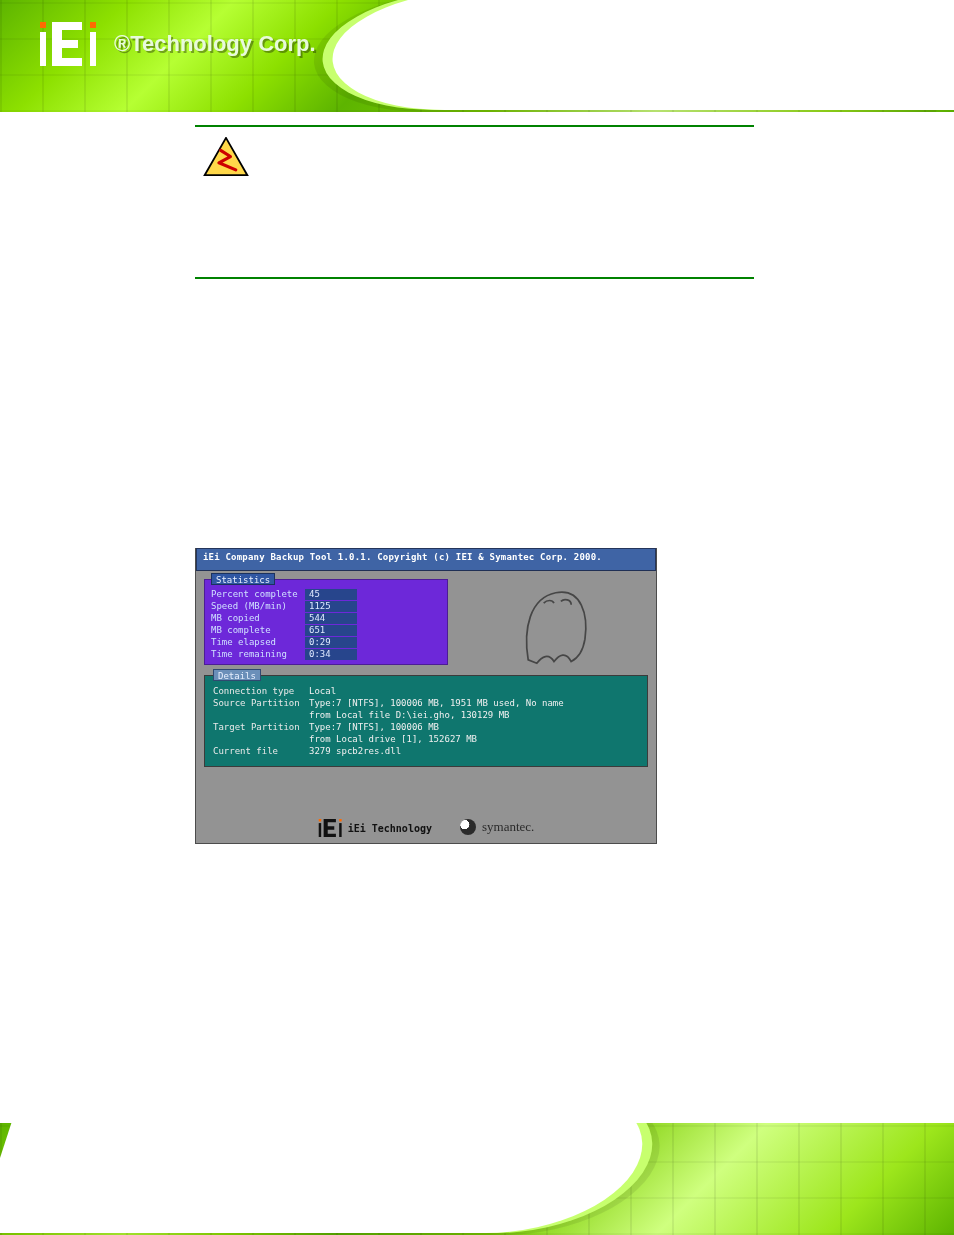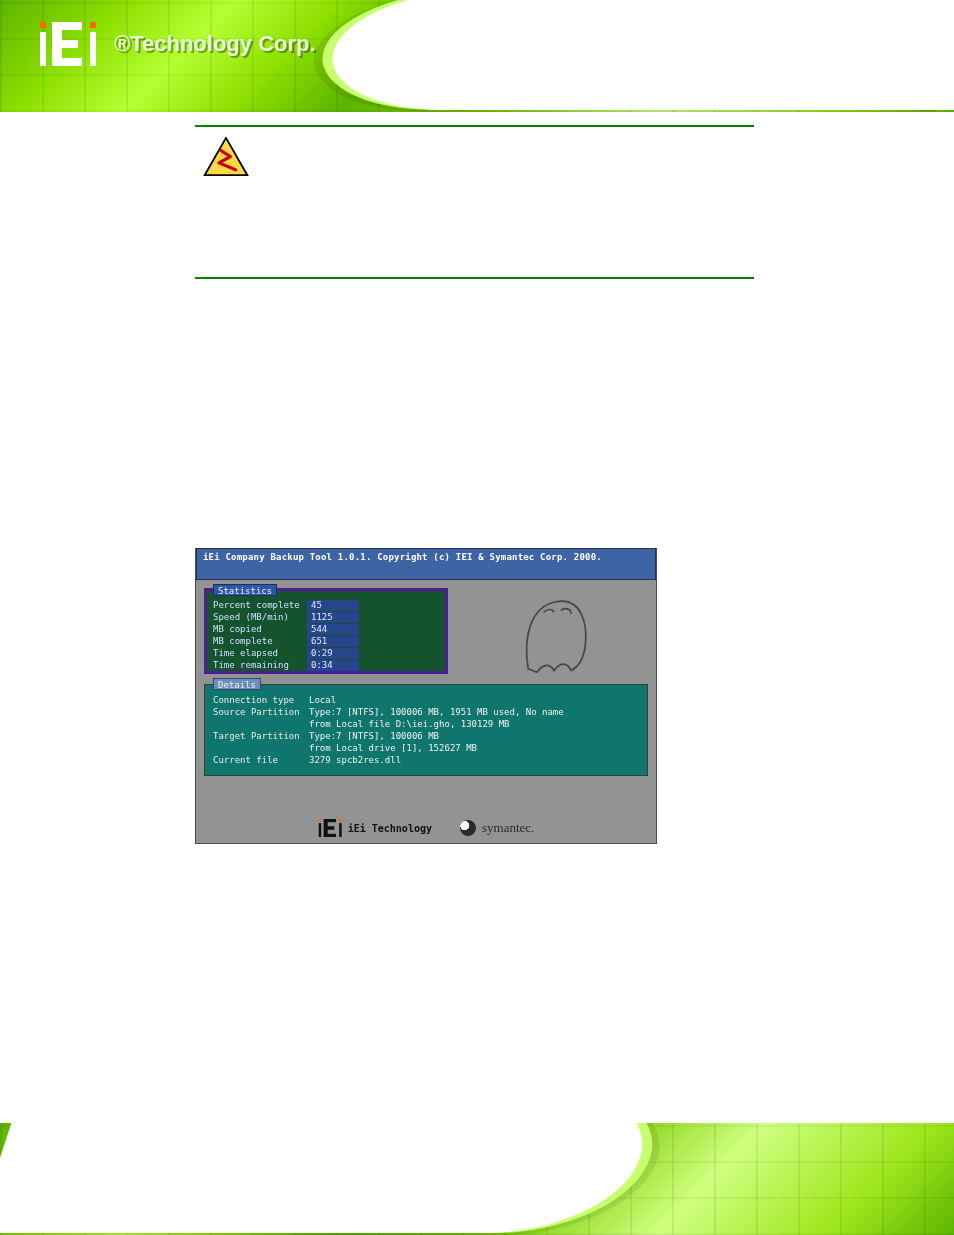--- a/index.html
+++ b/index.html
@@ -85,21 +85,21 @@
     background: #939393;
     border: 1px solid #4c4c4c;
     border-top: none;
     font-family: "Lucida Console", Consolas, monospace;
     color: #e6e6e6;
     font-size: 9px;
   }
   .ghost-title {
     background: #3f64a5;
     color: #fff;
-    height: 32px;
+    height: 23px;
     line-height: 17px;
     padding: 0 6px;
     font-weight: bold;
     font-size: 9px;
     border: 1px solid #24355b;
     border-bottom: 1px solid #203055;
     letter-spacing: .2px;
   }
   .ghost-body { padding: 8px; }
 
@@ -134,22 +134,22 @@
   .progress-marks {
     display: flex; justify-content: space-between;
     font-size: 9px; color: #e3e3e3;
     padding: 6px 2px 0 2px;
   }
 
   .ghost-lower {
     display: flex; gap: 12px;
   }
   .stats-box {
-    background: #14532d;
-    border: 3px solid #4c1d95;
+    background: #6d28d9;
+    border: 1px solid #4c1d95;
     flex: 0 0 55%;
     position: relative;
     padding: 8px 6px 0 6px;
   }
   .stats-box .group-label {
     top: -7px; left: 6px;
     background: #3057a3; border-color: #1b325f;
   }
   .stats-row { display: flex; align-items: center; height: 12px; }
   .stats-row .lbl { flex: 0 0 90px; color: #cfe0ff; }
@@ -174,21 +174,21 @@
   }
   .detail-row { display: flex; }
   .detail-row.small { height: 12px; }
   .detail-row .dlbl { flex: 0 0 96px; color: #e9e9e9; }
   .detail-row .dval { color: #f0f0f0; line-height: 11px; }
 
   .ghost-footer {
     position: absolute;
     left: 0; right: 0; bottom: 6px;
     display: flex; justify-content: center; gap: 28px;
-    align-items: center;
+    align-items: flex-start;
   }
   .iei-mini { display: flex; align-items: center; gap: 4px; color: #111; font-weight: bold; font-size: 10px; }
   .sym { display: flex; align-items: center; gap: 6px; color: #2b2b2b; font-family: Georgia, 'Times New Roman', serif; font-size: 13px; }
   .sym-mark {
     width: 16px; height: 16px; border-radius: 50%;
     background: radial-gradient(circle at 30% 35%, #fff 0 30%, #2b2b2b 31% 100%);
   }
 
   
   .footer-banner {

